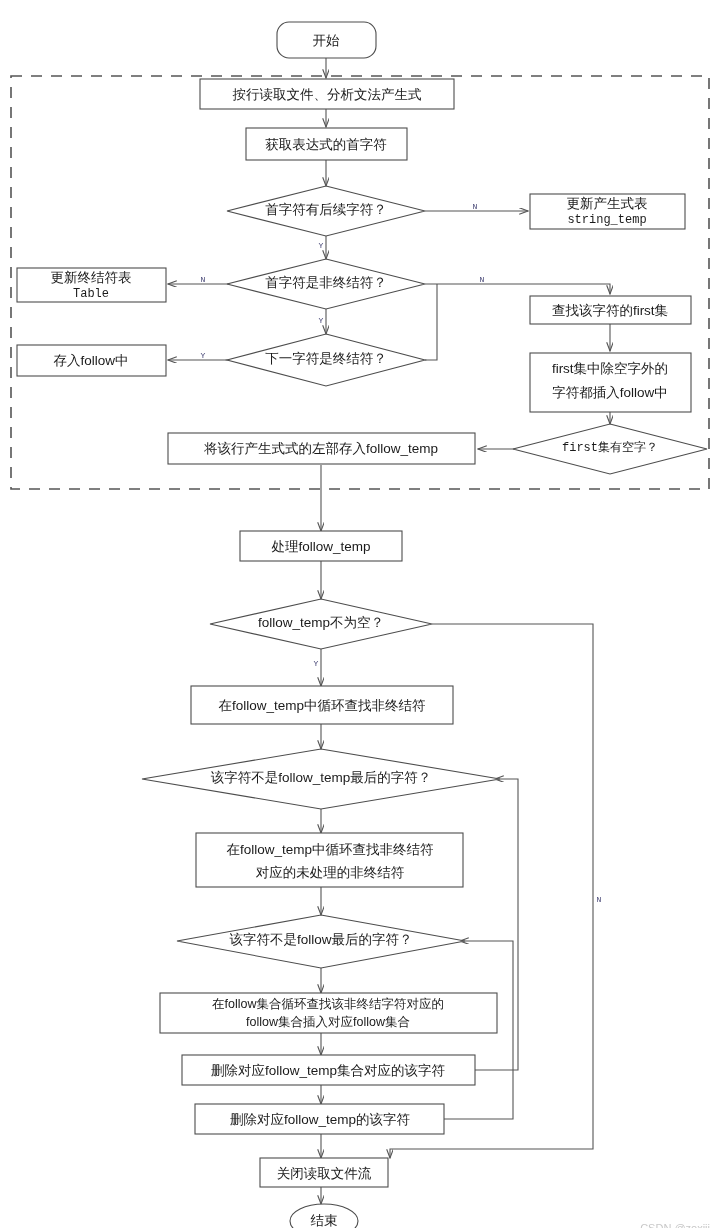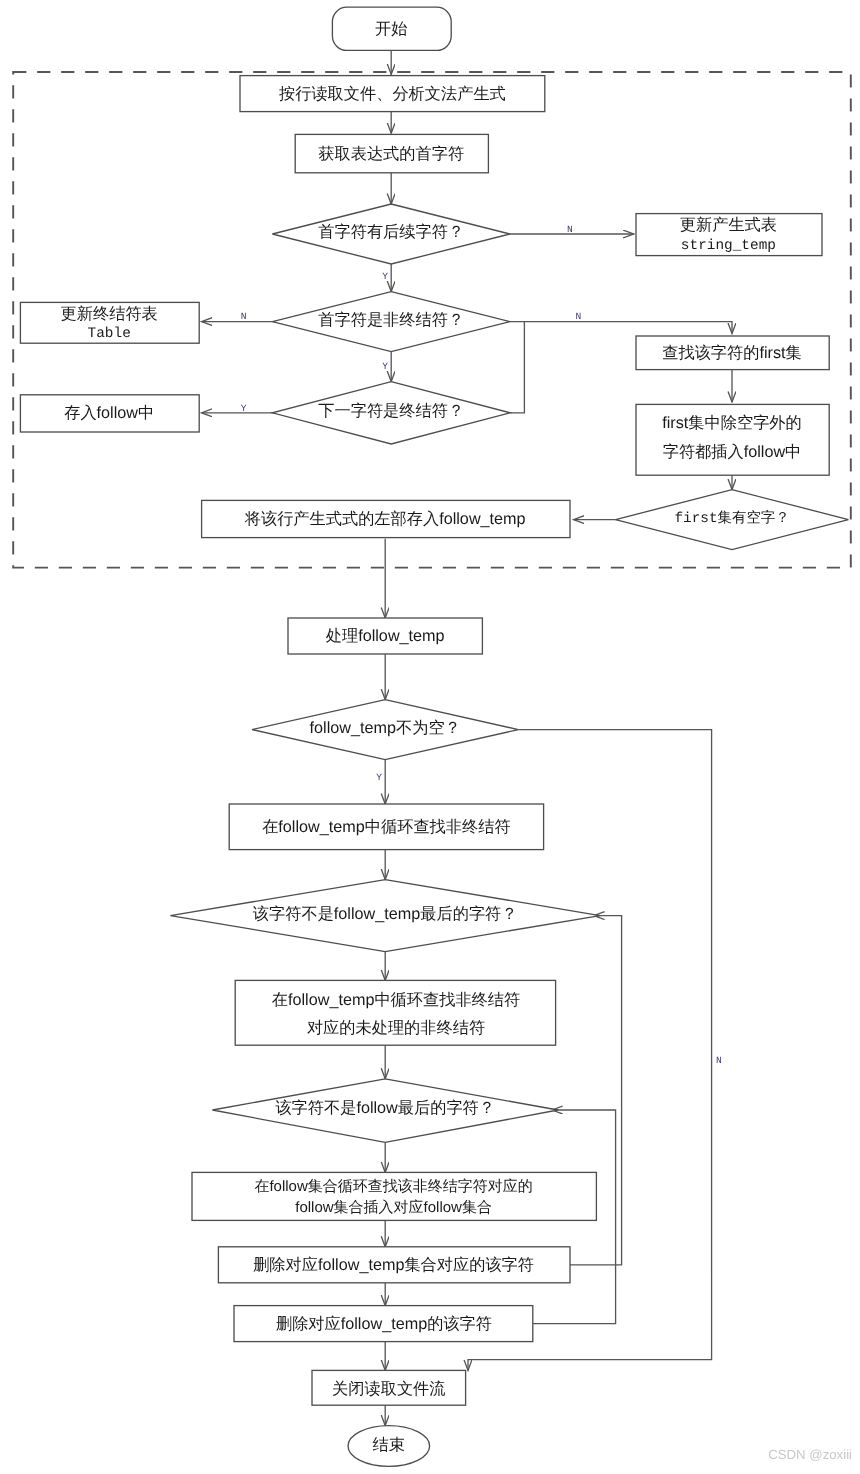--- a/index.html
+++ b/index.html
@@ -11,20 +11,21 @@
     width: 717px;
     height: 1228px;
     font-family: "Liberation Sans", sans-serif;
     overflow: hidden;
   }
   #flowchart-root {
     position: relative;
     width: 717px;
     height: 968px;
     background: #ffffff;
+    margin-top: 16px;
   }
   svg.flow {
     display: block;
     width: 717px;
     height: 1228px;
   }
   .node-shape {
     fill: #ffffff;
     stroke: #4d4d4d;
     stroke-width: 1.1;

